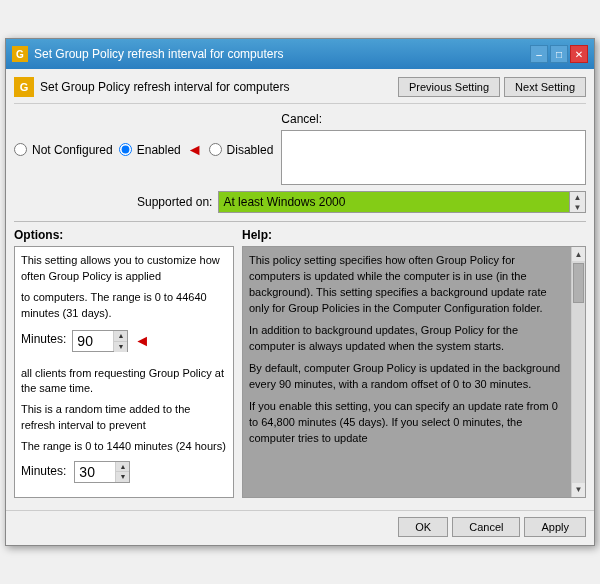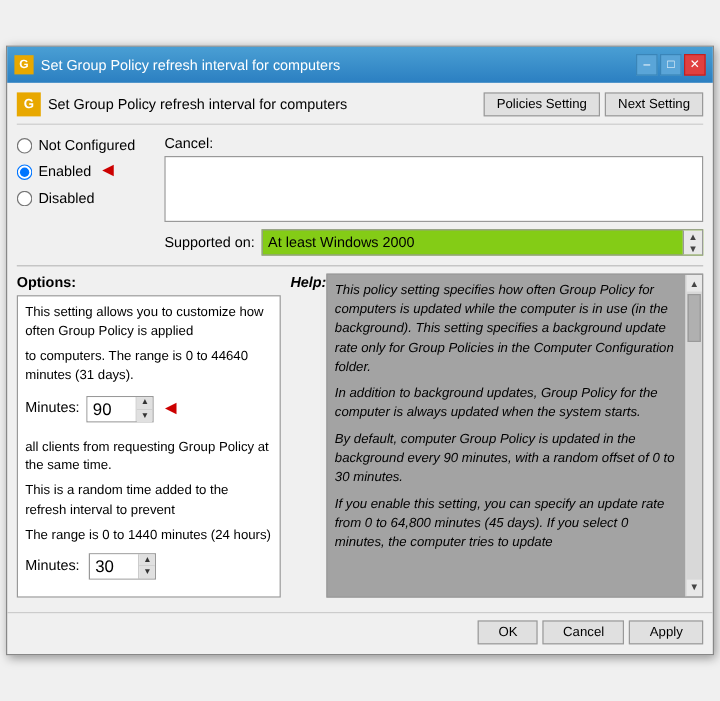--- a/index.html
+++ b/index.html
@@ -119,21 +119,21 @@
       font-size: 11px;
       cursor: pointer;
     }
     .settings-area {
       display: flex;
       gap: 8px;
       margin-bottom: 6px;
     }
     .radio-group {
       display: flex;
-      flex-direction: column;
+      flex-direction: row;
       gap: 6px;
       min-width: 115px;
       padding-top: 2px;
     }
     .radio-item {
       display: flex;
       align-items: center;
       gap: 5px;
       font-size: 12px;
     }
@@ -268,22 +268,21 @@
       align-items: center;
       justify-content: center;
       font-size: 7px;
       cursor: pointer;
       color: #333;
     }
     .spinner-up { border-bottom: 1px solid #ccc; }
     .help-col {
       flex: 1;
       display: flex;
-      flex-direction: row;
-      font-style: italic;
+      flex-direction: column;
     }
     .help-box {
       border: 1px solid #999;
       background: #a3a3a3;
       flex: 1;
       padding: 6px;
       font-size: 11px;
       line-height: 1.45;
       overflow: hidden;
       position: relative;
@@ -362,21 +361,21 @@
   </div>
 
   <div class="content">
 
     <div class="header-row">
       <div class="header-left">
         <div class="header-icon">G</div>
         <span class="header-title">Set Group Policy refresh interval for computers</span>
       </div>
       <div class="header-buttons">
-        <button class="btn">Policies Setting</button>
+        <button class="btn">Previous Setting</button>
         <button class="btn">Next Setting</button>
       </div>
     </div>
 
     <div class="settings-area">
 
       <div class="radio-group">
         <label class="radio-item">
           <input type="radio" name="policy" style="">
           <span>Not Configured</span>

